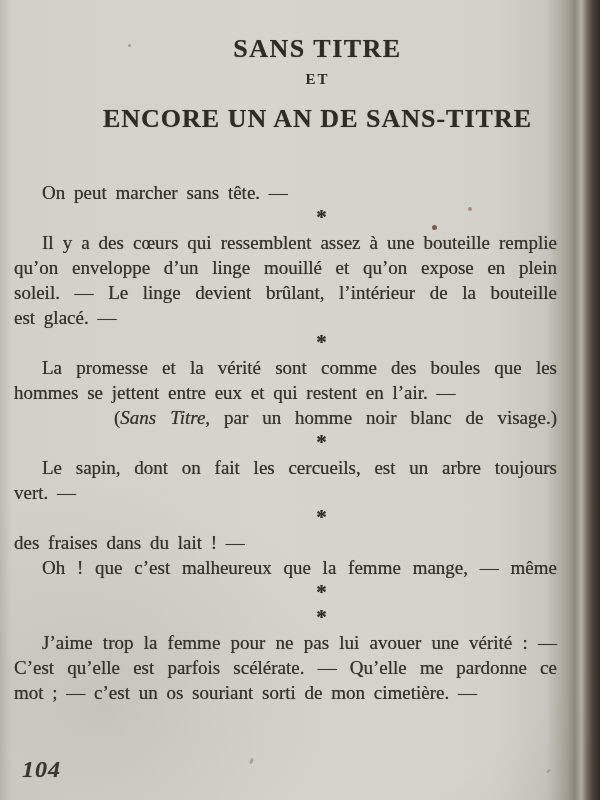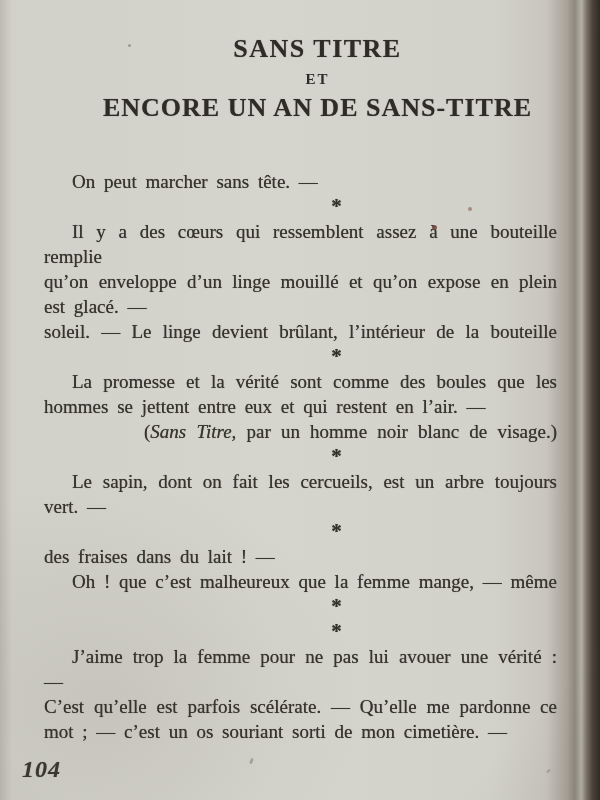--- a/index.html
+++ b/index.html
@@ -21,25 +21,25 @@
   .page-content { position:absolute; left:14px; top:0; width:543px; }
 
   
   .title-block { padding-top:34px; padding-left:64px; text-align:center;
                  color:#2f2c27; }
   .title-line1 { font-size:26px; font-weight:bold; letter-spacing:1.5px;
                  text-shadow:0 0 1px rgba(47,44,39,0.55); }
   .title-line2 { font-size:15px; font-weight:bold; letter-spacing:2px;
                  margin-top:7px; }
   .title-line3 { font-size:26px; font-weight:bold; letter-spacing:1px;
-                 margin-top:5px; text-shadow:0 0 1px rgba(47,44,39,0.55); }
+                 margin-top:16px; text-shadow:0 0 1px rgba(47,44,39,0.55); }
 
   
   .body-text { margin-top:46px; font-size:19px; line-height:25px;
-               word-spacing:4px; text-shadow:0 0 0.7px rgba(55,52,46,0.8);margin-left:30px; }
+               word-spacing:4px; text-shadow:0 0 0.7px rgba(55,52,46,0.8); }
   .para { margin:0; }
   .ln   { display:block; }
   .ln.j { text-align:justify; text-align-last:justify; }
   .ln.ind { text-indent:28px; }
 
   .sep { display:block; line-height:25px; font-size:21px; font-weight:bold;
          text-align:center; padding-left:72px; color:#34312b; }
 
   .attrib { display:block; margin-left:100px; text-align:justify;
             text-align-last:justify; }
@@ -74,22 +74,22 @@
 
       <p class="para">
         <span class="ln ind">On peut marcher sans tête. —</span>
       </p>
 
       <span class="sep">*</span>
 
       <p class="para">
         <span class="ln j ind">Il y a des cœurs qui ressemblent assez à une bouteille remplie</span>
         <span class="ln j">qu’on enveloppe d’un linge mouillé et qu’on expose en plein</span>
+        <span class="ln j">soleil. — Le linge devient brûlant, l’intérieur de la bouteille</span>
         <span class="ln">est glacé. —</span>
-        <span class="ln j">soleil. — Le linge devient brûlant, l’intérieur de la bouteille</span>
       </p>
 
       <span class="sep">*</span>
 
       <p class="para">
         <span class="ln j ind">La promesse et la vérité sont comme des boules que les</span>
         <span class="ln">hommes se jettent entre eux et qui restent en l’air. —</span>
       </p>
 
       <span class="attrib"><span>(</span><span class="it">Sans Titre,</span><span> par un homme noir blanc de visage.)</span></span>

